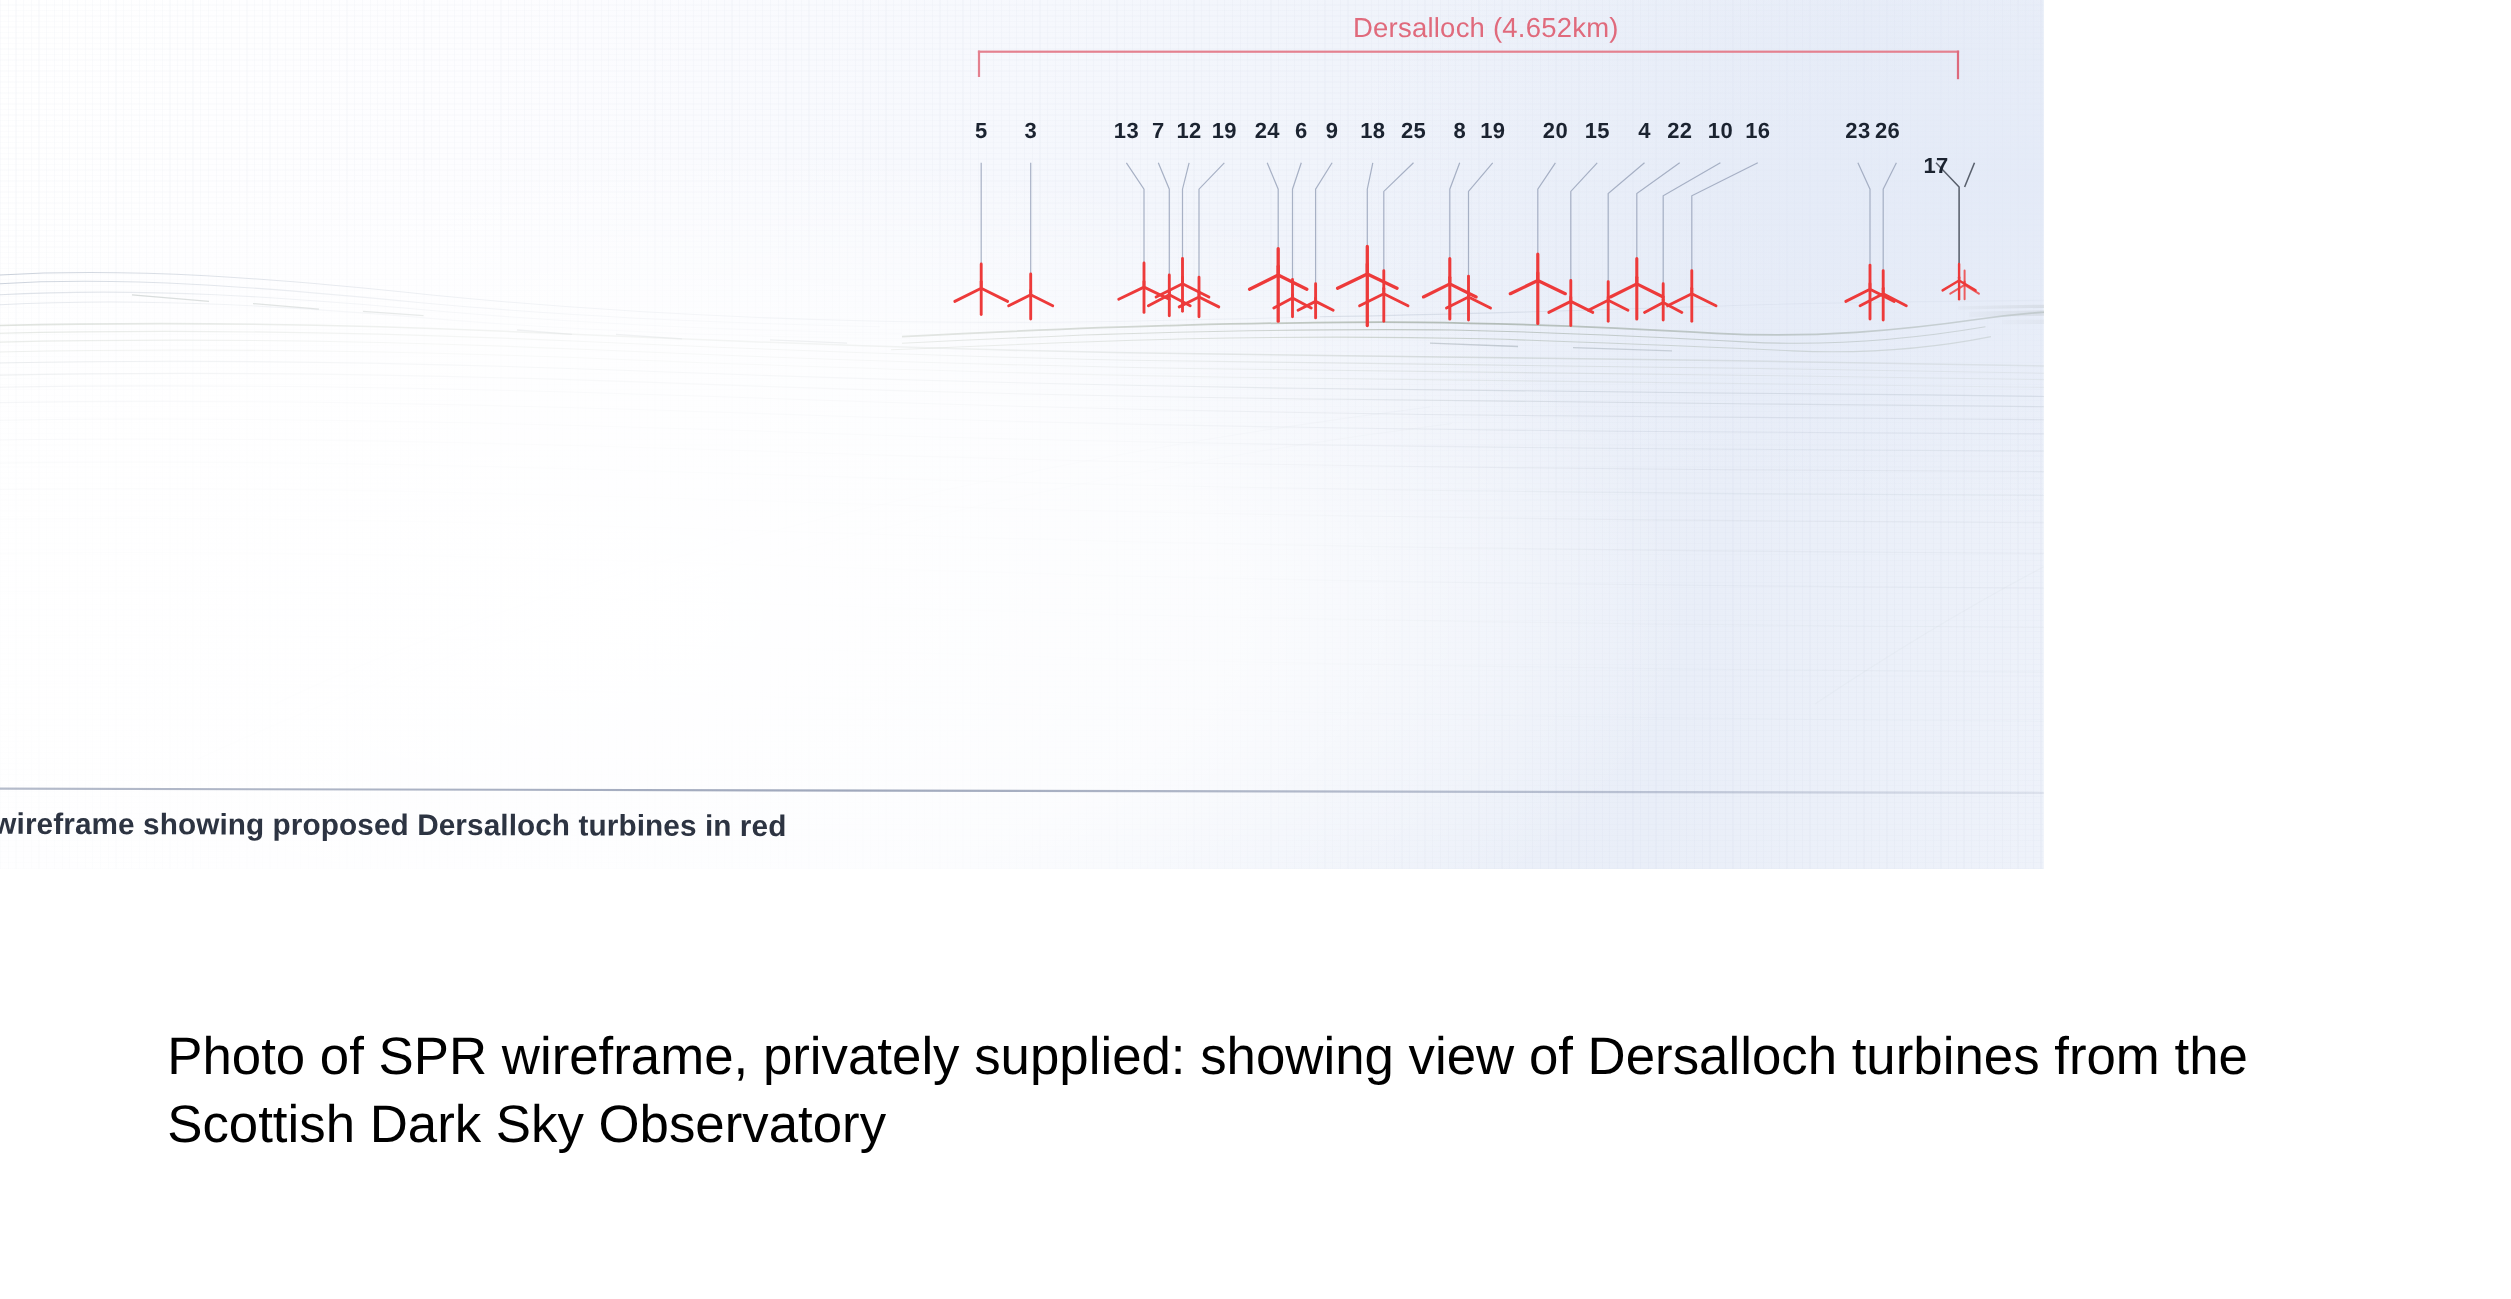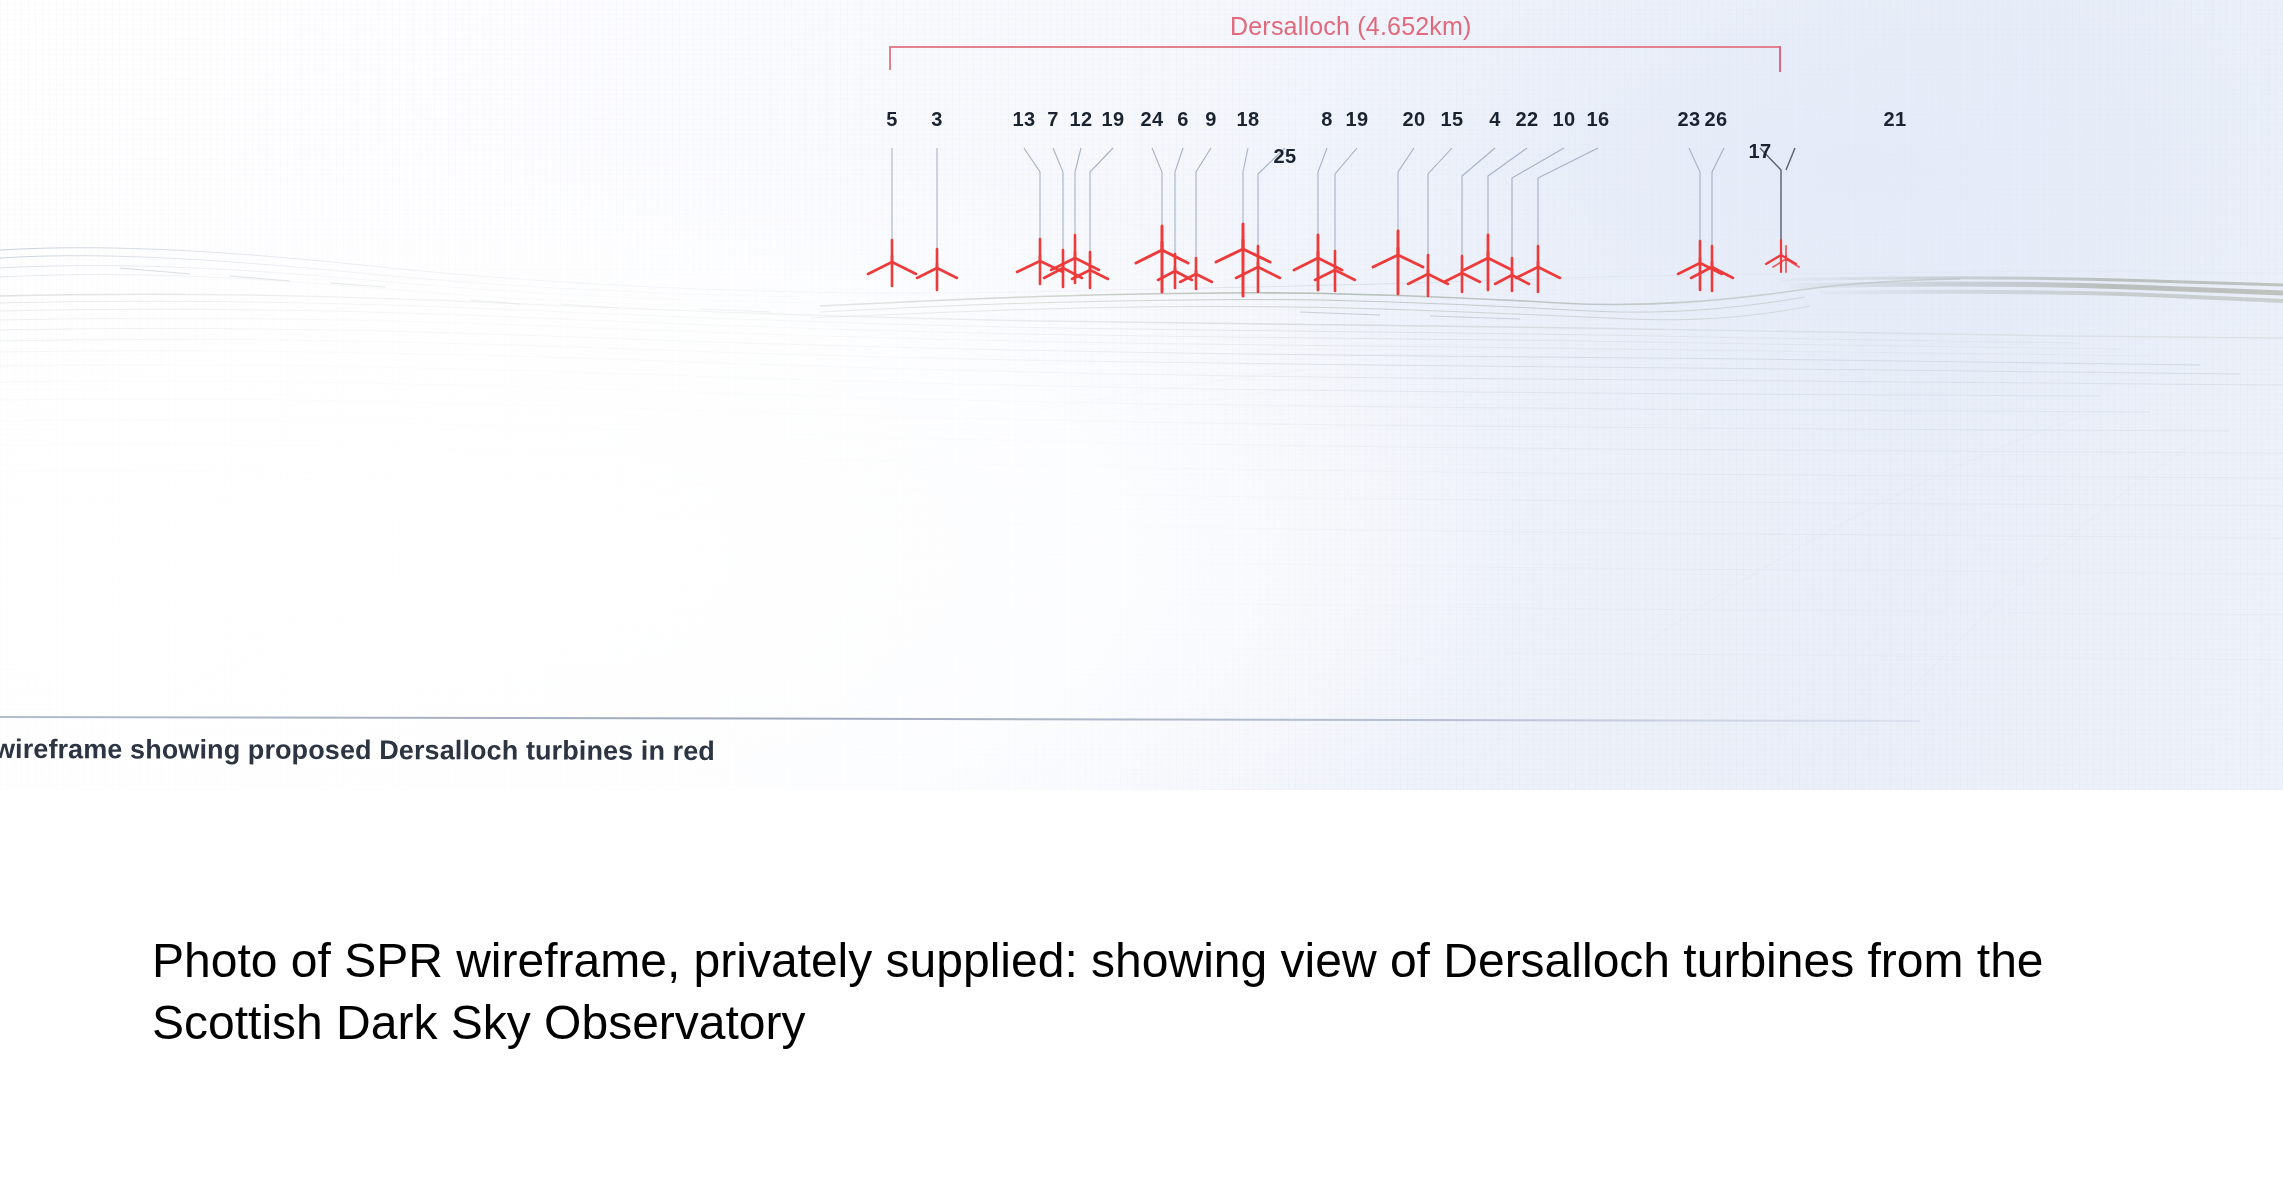--- a/index.html
+++ b/index.html
@@ -14,21 +14,21 @@
     font-family: "Liberation Sans", sans-serif;
     position: relative;
     overflow: hidden;
   }
 
   
   #photo-panel {
     position: absolute;
     left: 0;
     top: 0;
-    width: 2283px;
+    width: 1858px;
     height: 790px;
     overflow: hidden;
     background:
       linear-gradient(105deg,
         #ffffff 0%,
         #fdfdff 22%,
         #f6f8fd 46%,
         #eef2fa 66%,
         #e9eef8 82%,
         #eef2fa 100%);
@@ -399,21 +399,21 @@
       <div class="turbine-label" style="left: 892px; top: 108px;">5</div>
       <div class="turbine-label" style="left: 937px; top: 108px;">3</div>
       <div class="turbine-label" style="left: 1024px; top: 108px;">13</div>
       <div class="turbine-label" style="left: 1053px; top: 108px;">7</div>
       <div class="turbine-label" style="left: 1081px; top: 108px;">12</div>
       <div class="turbine-label" style="left: 1113px; top: 108px;">19</div>
       <div class="turbine-label" style="left: 1152px; top: 108px;">24</div>
       <div class="turbine-label" style="left: 1183px; top: 108px;">6</div>
       <div class="turbine-label" style="left: 1211px; top: 108px;">9</div>
       <div class="turbine-label" style="left: 1248px; top: 108px;">18</div>
-      <div class="turbine-label" style="left: 1285px; top: 108px; margin-top: 37px;">25</div>
+      <div class="turbine-label" style="left: 1285px; top: 108px;">25</div>
       <div class="turbine-label" style="left: 1327px; top: 108px;">8</div>
       <div class="turbine-label" style="left: 1357px; top: 108px;">19</div>
       <div class="turbine-label" style="left: 1414px; top: 108px;">20</div>
       <div class="turbine-label" style="left: 1452px; top: 108px;">15</div>
       <div class="turbine-label" style="left: 1495px; top: 108px;">4</div>
       <div class="turbine-label" style="left: 1527px; top: 108px;">22</div>
       <div class="turbine-label" style="left: 1564px; top: 108px; text-align: center;">10</div>
       <div class="turbine-label" style="left: 1598px; top: 108px;">16</div>
       <div class="turbine-label" style="left: 1689px; top: 108px;">23</div>
       <div class="turbine-label" style="left: 1716px; top: 108px; text-align: center;">26</div>

